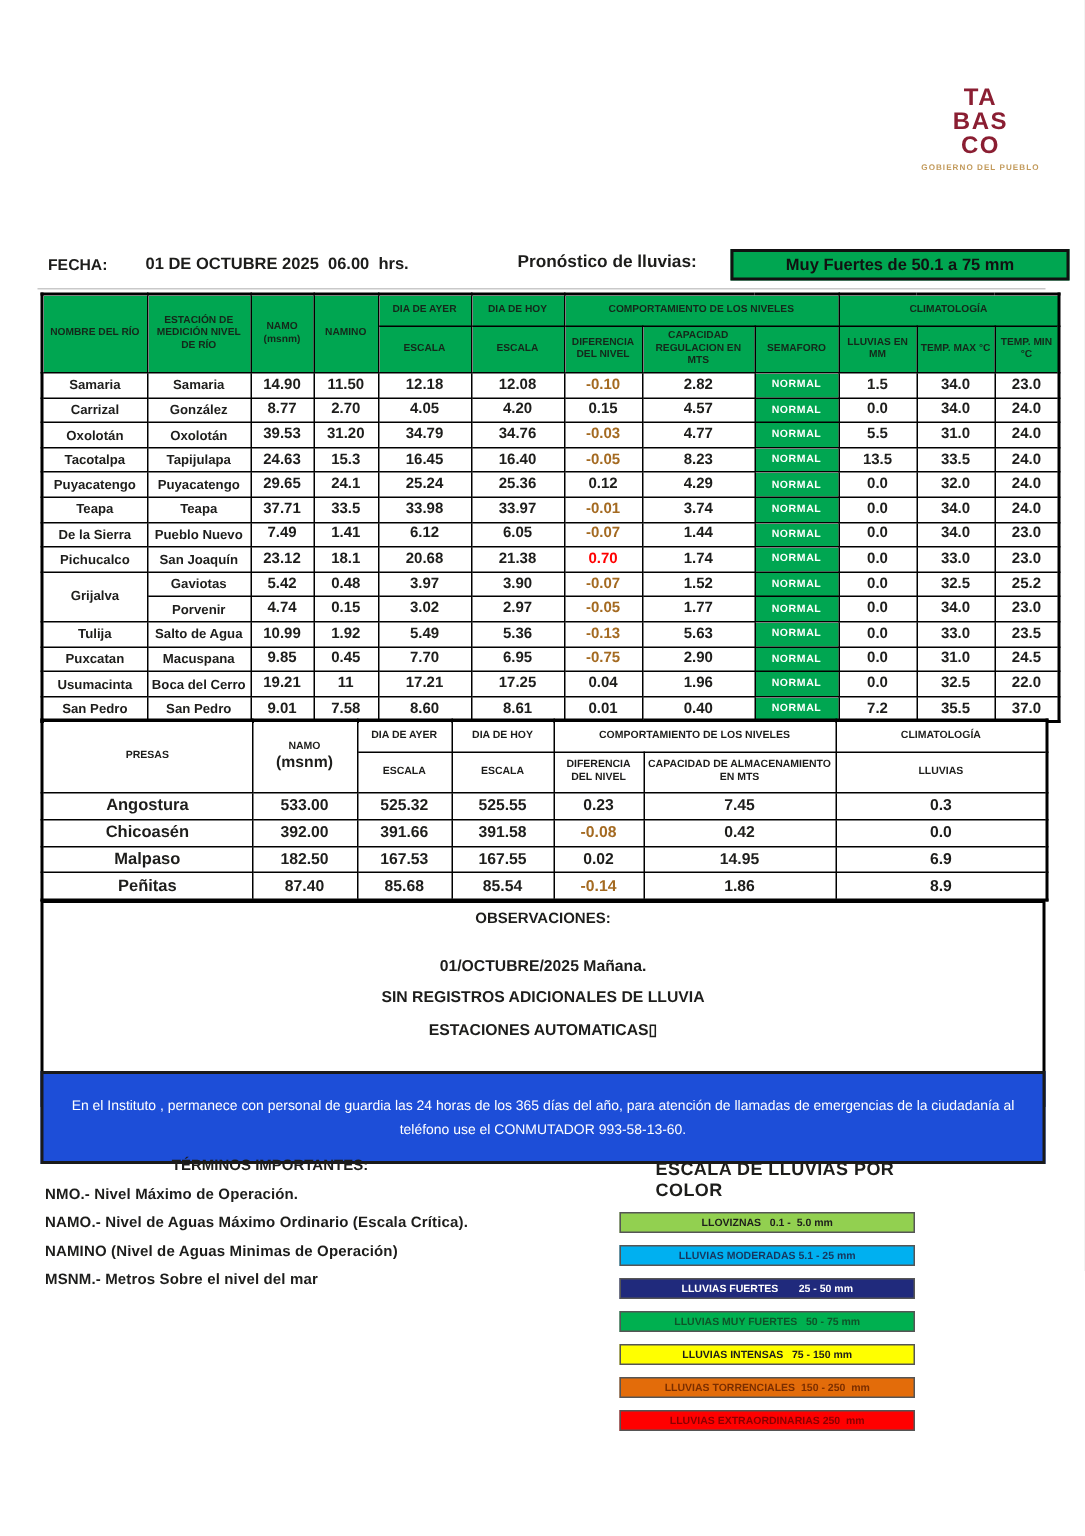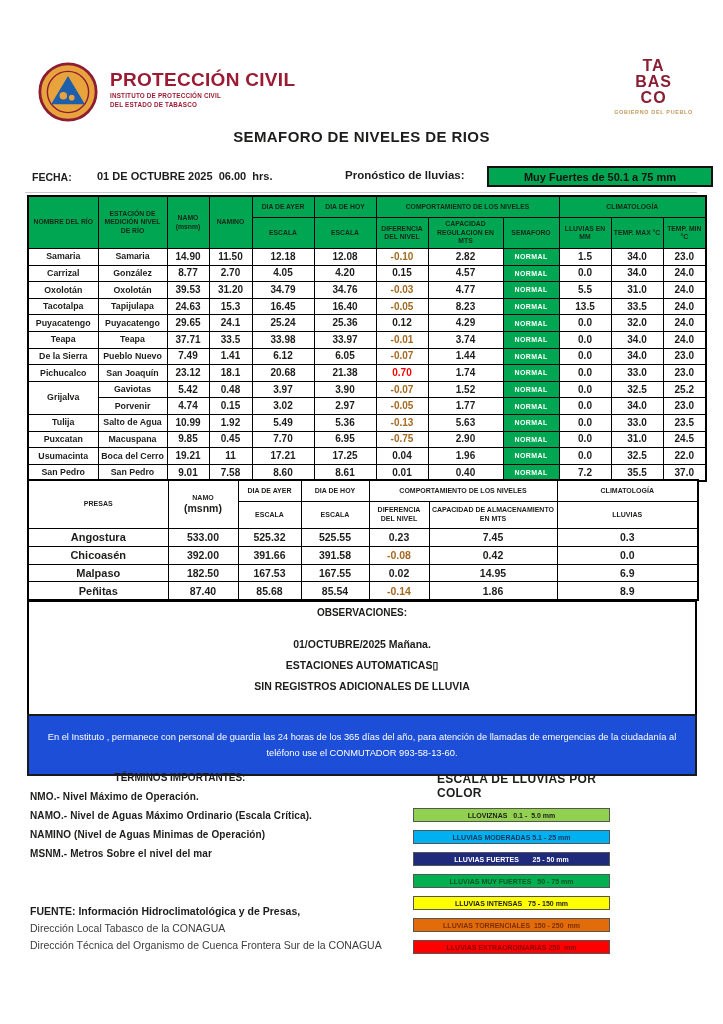--- a/index.html
+++ b/index.html
@@ -82,56 +82,39 @@
   
   .fuente{position:absolute;left:30px;top:905px;width:470px;}
   .fuente-l1{font-size:10.5px;font-weight:bold;margin-bottom:5px;}
   .fuente-l{font-size:10.5px;color:#3c3c3c;margin-bottom:5px;}
 </style>
 </head>
 <body>
 
 <div class="page">
 
-  <div class="brand-left">
-    <svg viewBox="0 0 64 64" width="60" height="60">
-      <circle cx="32" cy="32" r="30" fill="#e8a33c" stroke="#8c1d33" stroke-width="3"></circle>
-      <circle cx="32" cy="32" r="22" fill="#e8a33c" stroke="#8c1d33" stroke-width="1.5"></circle>
-      <path d="M32 15 L50 45 L14 45 Z" fill="#1d5fad"></path>
-      <circle cx="27" cy="36" r="4" fill="#e8a33c"></circle>
-      <circle cx="36" cy="38" r="3" fill="#e8a33c"></circle>
-    </svg>
-    <div class="brand-text">
-      <div class="brand-name">PROTECCIÓN CIVIL</div>
-      <div class="brand-sub">
-        <div>INSTITUTO DE PROTECCIÓN CIVIL</div>
-        <div>DEL ESTADO DE TABASCO</div>
-      </div>
-    </div>
-  </div>
 
   <div class="brand-right">
     <div class="tb-line">
       <span class="tb-word">TA</span>
       <span class="tb-block tan"></span>
       <span class="tb-block maroon"></span>
     </div>
     <div class="tb-line">
       <span class="tb-word">BAS</span>
       <span class="tb-block maroon"></span>
     </div>
     <div class="tb-line">
       <span class="tb-word">CO</span>
       <span class="tb-block maroon"></span>
       <span class="tb-block tan"></span>
     </div>
     <div class="tb-caption">GOBIERNO DEL PUEBLO</div>
   </div>
 
-  <div class="doc-title">SEMAFORO DE NIVELES DE RIOS</div>
 
   <div class="fecha-row">
     <span class="fecha-label">FECHA:</span>
     <span class="fecha-value">01 DE OCTUBRE 2025  06.00  hrs.</span>
     <span class="pron-label">Pronóstico de lluvias:</span>
     <span class="pron-box">Muy Fuertes de 50.1 a 75 mm</span>
   </div>
   <div class="fecha-sep"></div>
 
   <table class="rivers-table">
@@ -440,22 +423,22 @@
           <td class="num">1.86</td>
           <td class="num">8.9</td>
         </tr>
       </tbody>
   </table>
 
   <div class="obs-box">
     <div class="obs-title">OBSERVACIONES:</div>
     <div class="obs-lines">
         <div class="obs-line">01/OCTUBRE/2025 Mañana.</div>
+        <div class="obs-line">SIN REGISTROS ADICIONALES DE LLUVIA</div>
         <div class="obs-line">ESTACIONES AUTOMATICAS▯</div>
-        <div class="obs-line">SIN REGISTROS ADICIONALES DE LLUVIA</div>
       </div>
   </div>
 
   <div class="banner">
     <div class="banner-text">En el Instituto , permanece con personal de guardia las 24 horas de los 365 días del año, para atención de llamadas de emergencias de la ciudadanía al teléfono use el CONMUTADOR  993-58-13-60.</div>
   </div>
 
   <div class="terminos">
     <div class="term-title">TÉRMINOS IMPORTANTES:</div>
     <div>
@@ -472,19 +455,14 @@
         <div class="escala-bar" style="background: rgb(146, 208, 80); color: rgb(29, 29, 27);">LLOVIZNAS   0.1 -  5.0 mm</div>
         <div class="escala-bar" style="background: rgb(0, 176, 240); color: rgb(23, 54, 93);">LLUVIAS MODERADAS 5.1 - 25 mm</div>
         <div class="escala-bar" style="background: rgb(32, 42, 124); color: rgb(255, 255, 255);">LLUVIAS FUERTES       25 - 50 mm</div>
         <div class="escala-bar" style="background: rgb(0, 176, 80); color: rgb(14, 84, 41);">LLUVIAS MUY FUERTES   50 - 75 mm</div>
         <div class="escala-bar" style="background: rgb(255, 255, 0); color: rgb(29, 29, 27);">LLUVIAS INTENSAS   75 - 150 mm</div>
         <div class="escala-bar" style="background: rgb(227, 108, 10); color: rgb(123, 46, 0);">LLUVIAS TORRENCIALES  150 - 250  mm</div>
         <div class="escala-bar" style="background: rgb(255, 0, 0); color: rgb(139, 0, 0);">LLUVIAS EXTRAORDINARIAS 250  mm</div>
       </div>
   </div>
 
-  <div class="fuente">
-    <div class="fuente-l1">FUENTE: Información Hidroclimatológica y de Presas,</div>
-    <div class="fuente-l">Dirección Local Tabasco de la CONAGUA</div>
-    <div class="fuente-l">Dirección Técnica del Organismo de Cuenca Frontera Sur de la CONAGUA</div>
-  </div>
 
 </div>
 
 </body></html>

